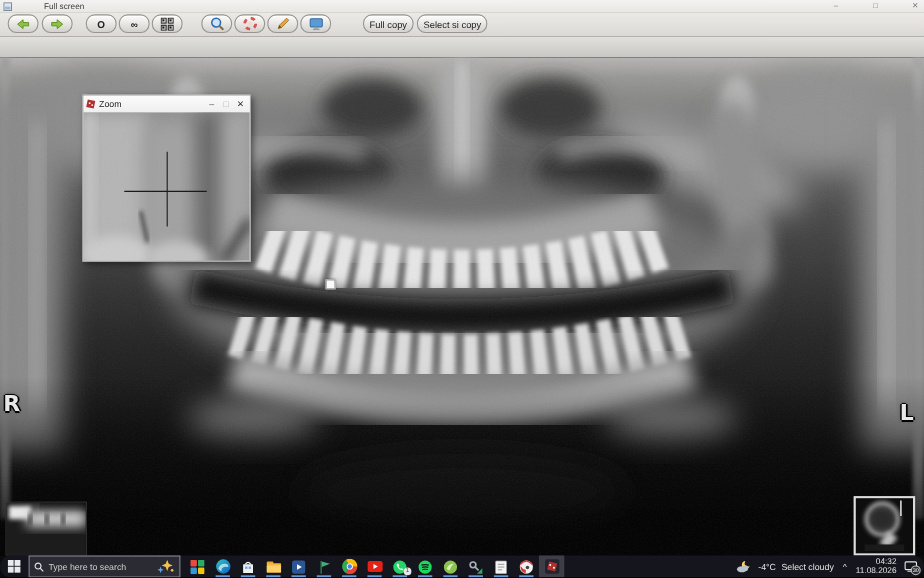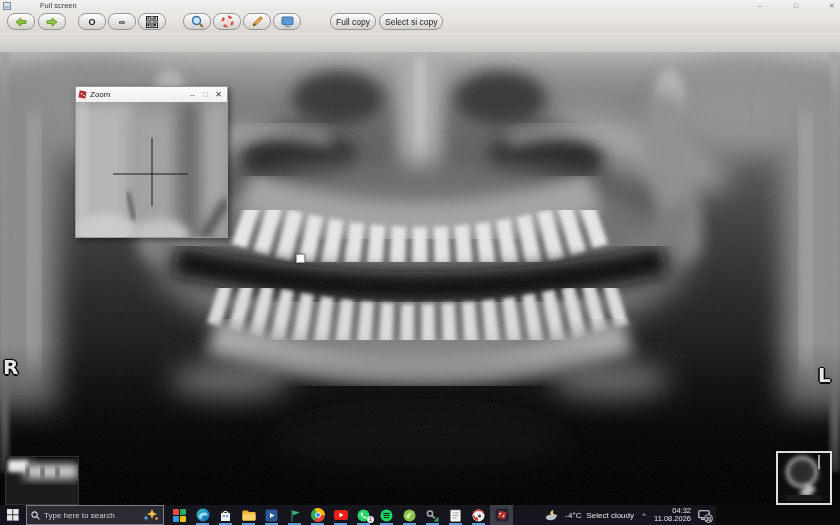--- a/index.html
+++ b/index.html
@@ -38,22 +38,22 @@
   .zoomwin{position:absolute;left:75px;top:53px;width:153px;height:152px;
     border:1px solid #9a9a9a;background:#fff;box-shadow:2px 2px 6px rgba(0,0,0,.5);z-index:20;}
   .zoomtitle{height:15px;background:linear-gradient(#fbfbfb,#efefef);display:flex;
     align-items:center;padding:0 2px;font-size:8px;color:#222;}
   .zoomtitle .ttl{flex:1;margin-left:3px;}
   .zctl{width:13px;text-align:center;color:#555;font-size:8px;}
 
   .thumb{position:absolute;overflow:hidden;}
 
   
-  .taskbar{position:absolute;left:0;top:505px;width:716px;height:20px;
-    background:#15151e;display:flex;align-items:center;z-index:40;color:#e6e6e6;}
+  .taskbar{position:absolute;left:0;top:505px;width:840px;height:20px;
+    background:#15151e;display:flex;align-items:center;z-index:40;color:#e6e6e6;border-radius:10px;}
   .startbtn{width:26px;height:20px;display:flex;align-items:center;justify-content:center;}
   .searchbox{width:138px;height:20px;background:#2b2b33;border:1px solid #80808a;
     display:flex;align-items:center;padding:0 4px;gap:4px;}
   .searchbox .ph{font-size:8px;color:#cfcfcf;flex:1;white-space:nowrap;overflow:hidden;}
   .appicons{display:flex;height:20px;margin-left:4px;}
   .slot{width:23px;height:20px;position:relative;display:flex;align-items:center;justify-content:center;}
   .slot.active{background:#3e3e48;}
   .slot .ul{position:absolute;bottom:0;left:5px;width:13px;height:2px;background:#5f9bd6;}
   .badge{position:absolute;right:1px;bottom:2px;width:7px;height:7px;border-radius:50%;
     background:#e8e8e8;color:#333;font-size:5px;line-height:7px;text-align:center;}

